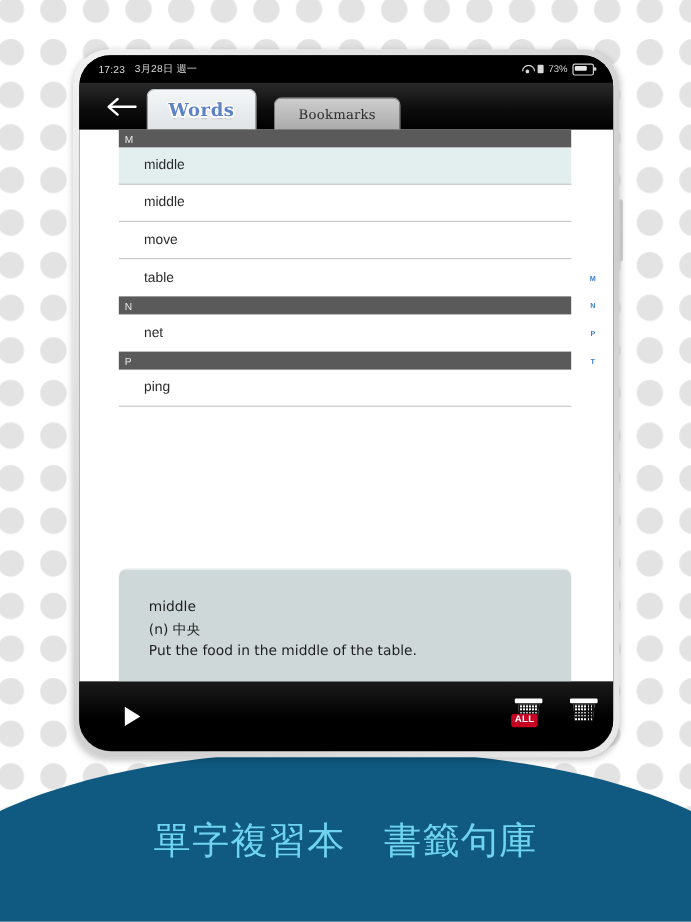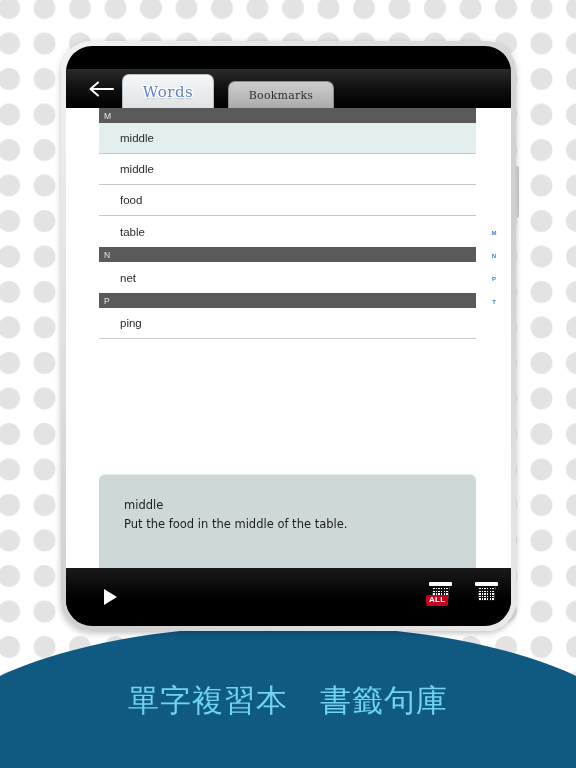--- a/index.html
+++ b/index.html
@@ -85,21 +85,21 @@
     display:flex;align-items:center;justify-content:center;
     box-sizing:border-box;cursor:pointer;
   }
   #tab-words{
     left:56px;width:92px;height:34px;
     background:linear-gradient(180deg,#f4f6f7 0%,#e9ecee 55%,#dfe3e5 100%);
     border:1px solid #b9bfc2;border-bottom:none;
   }
   #tab-words .tab-label{
     font-family:"DejaVu Serif","Liberation Serif",serif;
-    font-weight:normal;font-size:15px;color:#5d82c6;
+    font-weight:bold;font-size:15px;color:#5d82c6;
     text-shadow:-1px 0 #fff,0 -1px #fff,1px 0 #fff,0 1px #fff,
                 -1px -1px #fff,1px -1px #fff,-1px 1px #fff,1px 1px #fff,
                 0 2px 1px rgba(0,0,0,.18);
     letter-spacing:.5px;
   }
   #tab-bookmarks{
     left:162px;width:106px;height:27px;
     background:linear-gradient(180deg,#cdcdcd 0%,#b9b9b9 60%,#ababab 100%);
     border:1px solid #8e8e8e;border-bottom:none;
   }
@@ -191,20 +191,34 @@
 
 <div id="banner">
   <div id="banner-text">單字複習本　書籤句庫</div>
 </div>
 
 <div id="device">
   <div id="side-button"></div>
 
   <div id="bezel">
 
+    <div id="statusbar">
+      <div id="status-left">
+        <span>17:23</span>
+        <span>3月28日 週一</span>
+      </div>
+      <div id="status-right">
+        <span class="wifi-ico"></span>
+        <span class="alarm-ico"></span>
+        <span style="font-size:8px">73%</span>
+        <span class="batt">
+            <span></span>
+          </span>
+      </div>
+    </div>
 
     <div id="tabbar">
       <div id="back-btn">
         <svg width="26" height="16" viewBox="0 0 26 16" aria-hidden="true">
           <path d="M25 8 H3" stroke="#ffffff" stroke-width="2" fill="none" stroke-linecap="round"></path>
           <path d="M10 1.5 L2.5 8 L10 14.5" stroke="#ffffff" stroke-width="2" fill="none" stroke-linecap="round" stroke-linejoin="round"></path>
         </svg>
       </div>
       <div class="tab" id="tab-words">
         <span class="tab-label">Words</span>
@@ -214,39 +228,40 @@
       </div>
     </div>
 
     <div id="screen">
 
       <div id="list">
 
         <div class="sec-header">M</div>
         <div class="row selected">middle</div>
         <div class="row">middle</div>
-        <div class="row">food</div>
+        <div class="row">move</div>
         <div class="row no-rule">table</div>
 
         <div class="sec-header">N</div>
         <div class="row no-rule">net</div>
 
         <div class="sec-header">P</div>
         <div class="row">ping</div>
       </div>
 
       <div id="index-strip">
         <span class="idx">M</span>
         <span class="idx">N</span>
         <span class="idx">P</span>
         <span class="idx">T</span>
       </div>
 
       <div id="definition">
         <div>middle</div>
+        <div>(n) 中央</div>
         <div>Put the food in the middle of the table.</div>
       </div>
     </div>
 
     <div id="toolbar">
       <div id="play-btn">
           <div class="tri"></div>
         </div>
 
       <div class="bin-wrap" id="bin-all">

